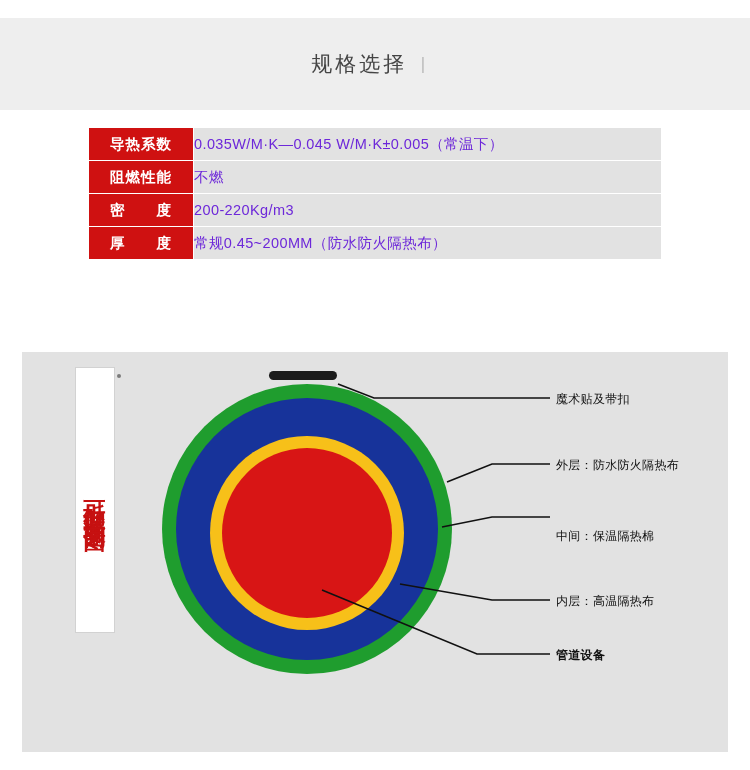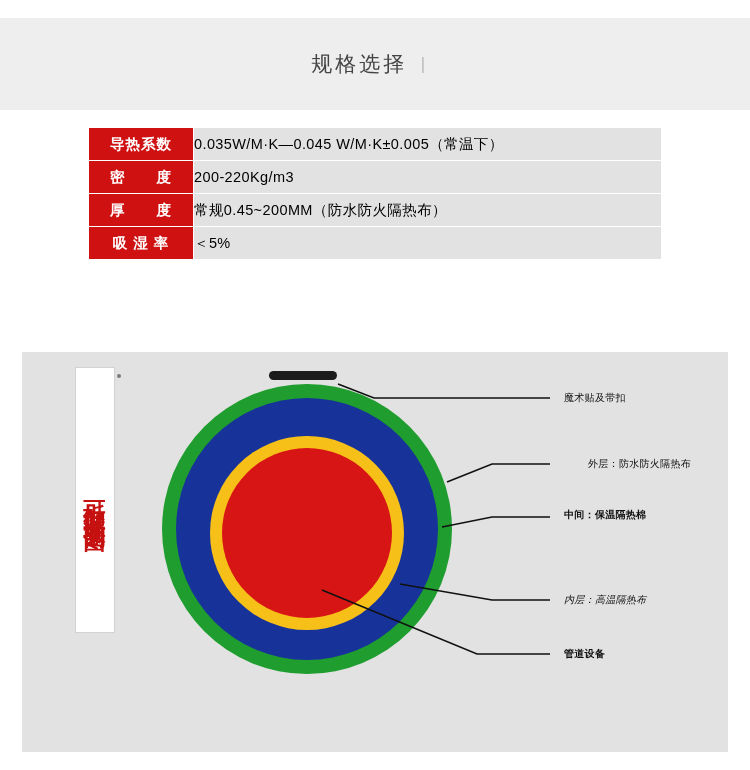--- a/index.html
+++ b/index.html
@@ -79,21 +79,21 @@
     background: #cf1111;
     color: #ffffff;
     font-size: 14.5px;
     font-weight: bold;
     text-align: center;
     letter-spacing: 1px;
     font-family: "Liberation Sans", sans-serif;
   }
   .spec-value {
     background: #e2e2e2;
-    color: #000000;
+    color: #6d28d9;
     font-size: 14.5px;
     padding-left: 13px;
     letter-spacing: 0.4px;
   }
 
   
   .diagram {
     position: absolute;
     left: 22px;
     top: 352px;
@@ -172,25 +172,24 @@
     top: 19px;
     width: 68px;
     height: 9px;
     border-radius: 5px;
     background: #1b1b1b;
   }
 
   
   .lbl {
     position: absolute;
-    font-size: 10px;
+    font-size: 12px;
     color: #111;
     white-space: nowrap;
     letter-spacing: 0.3px;
-    margin-left: 8px;
   }
   svg.leaders {
     position: absolute;
     left: 0;
     top: 0;
     width: 706px;
     height: 400px;
     pointer-events: none;
   }
 </style>
@@ -206,30 +205,30 @@
     </div>
   </div>
 
   <table class="spec-table">
     <tbody>
       <tr>
         <td class="spec-label">导热系数</td>
         <td class="spec-value">0.035W/M·K—0.045 W/M·K±0.005（常温下）</td>
       </tr>
       <tr>
+        <td class="spec-label">阻燃性能</td>
+        <td class="spec-value">不燃</td>
+      </tr>
+      <tr>
         <td class="spec-label">密　　度</td>
         <td class="spec-value">200-220Kg/m3</td>
       </tr>
       <tr>
         <td class="spec-label">厚　　度</td>
         <td class="spec-value">常规0.45~200MM（防水防火隔热布）</td>
-      </tr>
-      <tr>
-        <td class="spec-label">吸 湿 率</td>
-        <td class="spec-value">＜5%</td>
       </tr>
     </tbody>
   </table>
 
   <div class="diagram">
 
     <div class="vertical-title">
       <span>可拆卸保温衣剖面图</span>
     </div>
     <div class="vt-dot"></div>
@@ -249,19 +248,19 @@
       <polyline points="425,130 470,112 528,112" fill="none" stroke="#111" stroke-width="1.6"></polyline>
 
       <polyline points="420,175 470,165 528,165" fill="none" stroke="#111" stroke-width="1.6"></polyline>
 
       <polyline points="378,232 470,248 528,248" fill="none" stroke="#111" stroke-width="1.6"></polyline>
 
       <polyline points="300,238 455,302 528,302" fill="none" stroke="#111" stroke-width="1.6"></polyline>
     </svg>
 
     <div class="lbl" style="left:534px; top:39px;">魔术贴及带扣</div>
-    <div class="lbl" style="left:558px; top:105px;">外层：防水防火隔热布</div>
-    <div class="lbl" style="left:534px; top:156px;font-weight:bold;">中间：保温隔热棉</div>
-    <div class="lbl" style="left:534px; top:241px;font-style:italic;">内层：高温隔热布</div>
+    <div class="lbl" style="left:534px; top:105px;">外层：防水防火隔热布</div>
+    <div class="lbl" style="left:534px; top:176px;">中间：保温隔热棉</div>
+    <div class="lbl" style="left:534px; top:241px;">内层：高温隔热布</div>
     <div class="lbl" style="left:534px; top:295px;font-weight:bold;">管道设备</div>
 
   </div>
 </div>
 
 </body></html>

